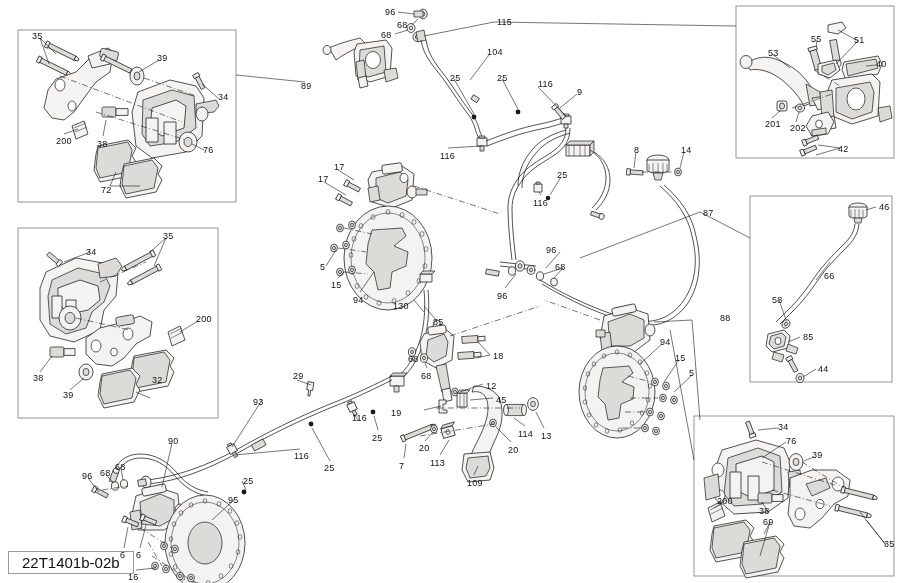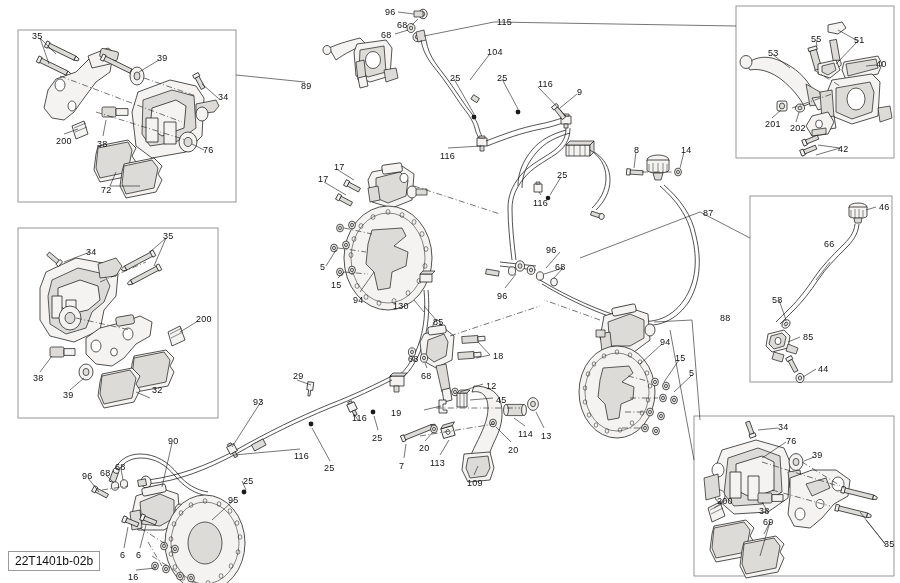--- a/index.html
+++ b/index.html
@@ -2,21 +2,21 @@
 <html><head>
 <meta charset="utf-8">
 <style>
   html,body{margin:0;padding:0;background:#ffffff;}
   body{width:900px;height:583px;overflow:hidden;font-family:"Liberation Sans",sans-serif;}
   #sheet{position:relative;width:900px;height:583px;background:#fff;}
   #sheet svg{position:absolute;left:0;top:0;}
   .lbl{position:absolute;font-family:"Liberation Sans",sans-serif;font-size:9px;color:#111;
        white-space:nowrap;line-height:1;letter-spacing:.2px;}
   .code{position:absolute;left:8px;top:551px;border:1px solid #9a9a9a;background:#fff;
-        padding:2px 6px;font-size:12px;color:#111;font-family:"Liberation Sans",sans-serif;}
+        padding:2px 13px;font-size:15px;color:#111;font-family:"Liberation Sans",sans-serif;}
 </style>
 </head>
 <body>
 
 <div id="sheet">
 
 <svg width="900" height="583" viewBox="0 0 900 583">
   <defs>
     <style>
       .ln{fill:none;stroke:#1a1a1a;stroke-width:.75;stroke-linecap:round;stroke-linejoin:round;}
@@ -909,21 +909,21 @@
       <div class="lbl" style="left: 218px; top: 93px;">34</div>
       <div class="lbl" style="left: 56px; top: 137px;">200</div>
       <div class="lbl" style="left: 97px; top: 140px;">38</div>
       <div class="lbl" style="left: 203px; top: 146px;">76</div>
       <div class="lbl" style="left: 101px; top: 186px;">72</div>
       <div class="lbl" style="left: 86px; top: 248px;">34</div>
       <div class="lbl" style="left: 163px; top: 232px;">35</div>
       <div class="lbl" style="left: 196px; top: 315px;">200</div>
       <div class="lbl" style="left: 33px; top: 374px;">38</div>
       <div class="lbl" style="left: 63px; top: 391px;">39</div>
-      <div class="lbl" style="left: 152px; top: 386px;">32</div>
+      <div class="lbl" style="left: 152px; top: 376px;">32</div>
       <div class="lbl" style="left: 385px; top: 8px;">96</div>
       <div class="lbl" style="left: 397px; top: 21px;">68</div>
       <div class="lbl" style="left: 381px; top: 31px;">68</div>
       <div class="lbl" style="left: 497px; top: 18px;">115</div>
       <div class="lbl" style="left: 487px; top: 48px;">104</div>
       <div class="lbl" style="left: 450px; top: 74px;">25</div>
       <div class="lbl" style="left: 497px; top: 74px;">25</div>
       <div class="lbl" style="left: 538px; top: 80px;">116</div>
       <div class="lbl" style="left: 577px; top: 88px;">9</div>
       <div class="lbl" style="left: 440px; top: 152px;">116</div>
@@ -976,21 +976,21 @@
       <div class="lbl" style="left: 136px; top: 551px;">6</div>
       <div class="lbl" style="left: 128px; top: 573px;">16</div>
       <div class="lbl" style="left: 768px; top: 49px;">53</div>
       <div class="lbl" style="left: 811px; top: 35px;">55</div>
       <div class="lbl" style="left: 854px; top: 36px;">51</div>
       <div class="lbl" style="left: 876px; top: 60px;">40</div>
       <div class="lbl" style="left: 765px; top: 120px;">201</div>
       <div class="lbl" style="left: 790px; top: 124px;">202</div>
       <div class="lbl" style="left: 838px; top: 145px;">42</div>
       <div class="lbl" style="left: 879px; top: 203px; text-align: right;">46</div>
-      <div class="lbl" style="left: 824px; top: 240px;">66</div>
+      <div class="lbl" style="left: 824px; top: 272px;">66</div>
       <div class="lbl" style="left: 772px; top: 296px;">58</div>
       <div class="lbl" style="left: 803px; top: 333px;">85</div>
       <div class="lbl" style="left: 818px; top: 365px;">44</div>
       <div class="lbl" style="left: 778px; top: 423px;">34</div>
       <div class="lbl" style="left: 786px; top: 437px;">76</div>
       <div class="lbl" style="left: 812px; top: 451px;">39</div>
       <div class="lbl" style="left: 717px; top: 497px;">200</div>
       <div class="lbl" style="left: 759px; top: 507px;">38</div>
       <div class="lbl" style="left: 763px; top: 518px;">69</div>
       <div class="lbl" style="left: 884px; top: 540px;">35</div>

